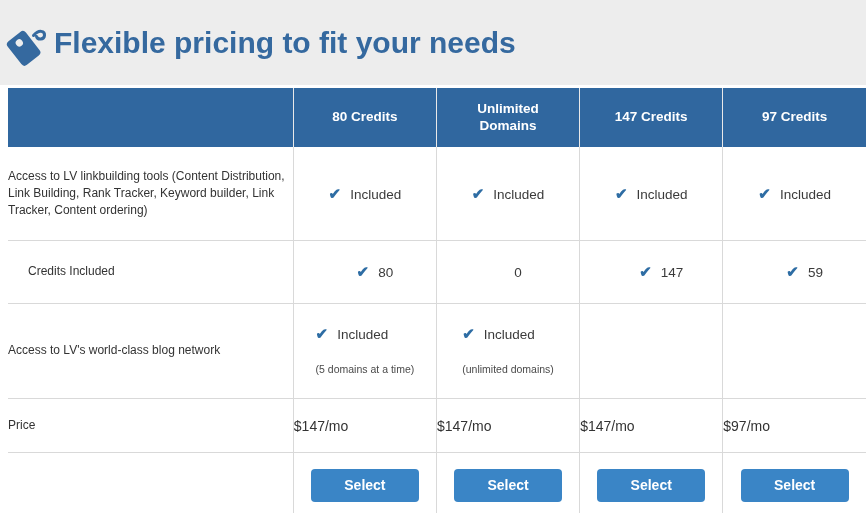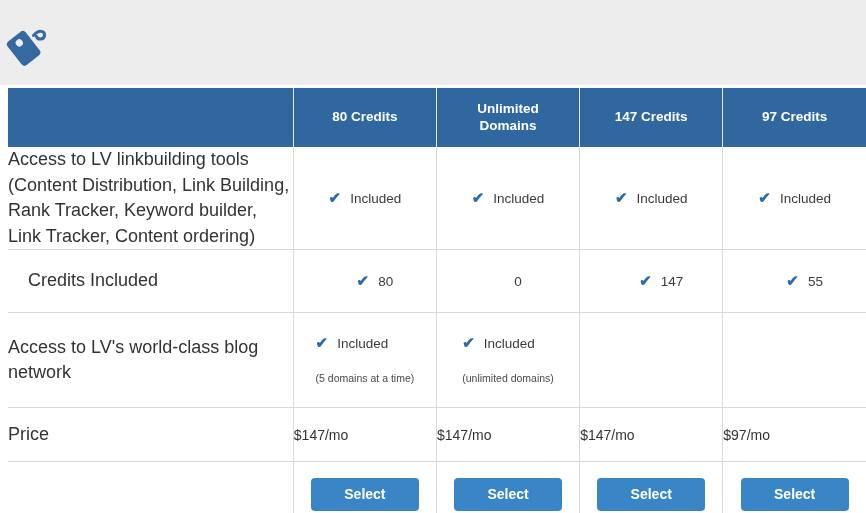--- a/index.html
+++ b/index.html
@@ -83,21 +83,21 @@
   .table td {
     border-bottom: 1px solid #d9d9d9;
     border-right: 1px solid #d9d9d9;
     vertical-align: middle;
     background: #ffffff;
     padding: 0;
   }
   .table td.last { border-right: none; }
 
   .rowlabel {
-    font-size: 18px;
+    font-size: 12px;
     color: #333333;
     line-height: 1.42;
     padding: 10px 14px 10px 16px;
     text-align: left;
   }
 
   .cell-center {
     text-align: center;
   }
   .cell-inner {
@@ -163,20 +163,21 @@
   <div class="banner">
     <span class="tag-icon">
       <svg viewBox="0 0 42 46" width="42" height="46" xmlns="http://www.w3.org/2000/svg">
         <g transform="rotate(-38 21 26)">
           <rect x="6" y="10" width="23" height="30" rx="4" ry="4" fill="#35699f"></rect>
           <circle cx="17.5" cy="18" r="3.6" fill="#ededed"></circle>
         </g>
         <path d="M27.5 14.5 C33 8, 39 10, 38.5 14.5 C38 19, 31.5 19, 30.5 15.5" fill="none" stroke="#35699f" stroke-width="3" stroke-linecap="round"></path>
       </svg>
     </span>
+    <span class="banner-title">Flexible pricing to fit your needs</span>
   </div>
 
   <table class="table">
     <colgroup>
       <col class="c0">
         <col class="cx">
         <col class="cx">
         <col class="cx">
         <col class="cx">
     </colgroup>
@@ -228,21 +229,21 @@
         <td class="cell-center">
           <span class="feat">0</span>
         </td>
         <td class="cell-center">
           <span class="cell-inner">
             <span class="check">✔</span><span class="feat">147</span>
           </span>
         </td>
         <td class="cell-center last">
           <span class="cell-inner">
-            <span class="check">✔</span><span class="feat">55</span>
+            <span class="check">✔</span><span class="feat">59</span>
           </span>
         </td>
       </tr>
 
       <tr class="r-blog">
         <td class="rowlabel">Access to LV's world-class blog network</td>
         <td class="cell-center">
           <span class="cell-inner">
             <span class="check">✔</span><span class="feat">Included</span>
             <span class="subnote">(5 domains at a time)</span>

